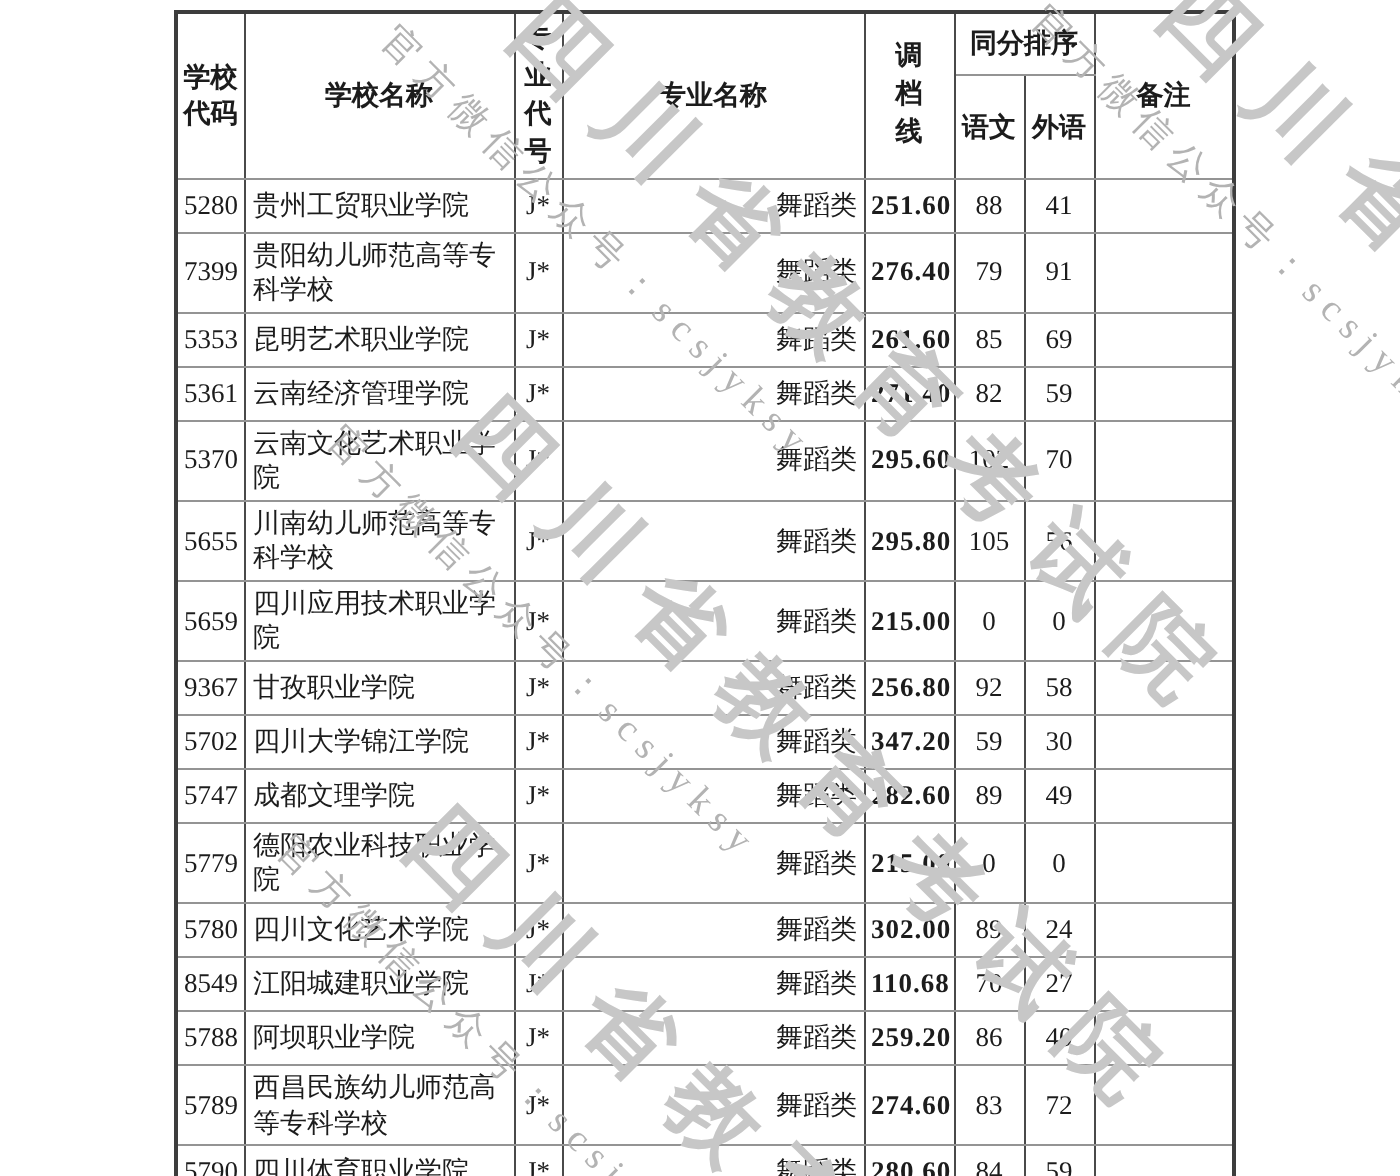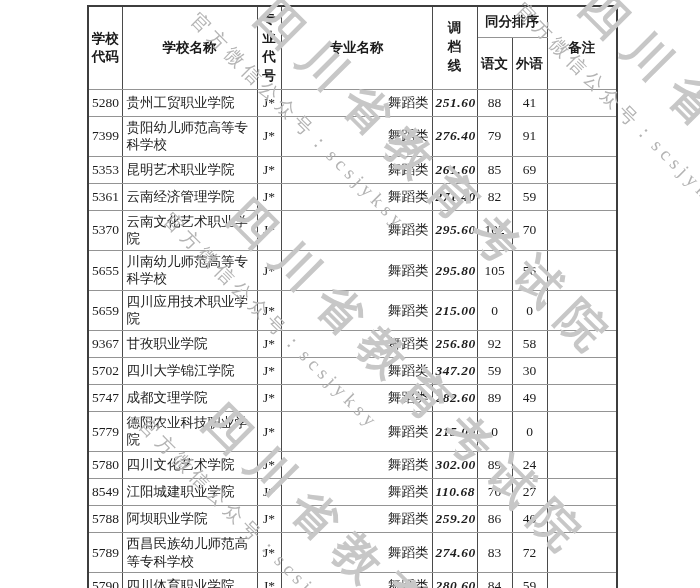--- a/index.html
+++ b/index.html
@@ -33,21 +33,21 @@
   }
   .score-table th { font-weight:bold; text-align:center; padding:3px 2px; }
   .score-table thead tr.h-top th { height:27px; }
   .score-table thead tr.h-bot th { height:44px; }
   .score-table tbody tr { height:27px; }
 
   .c-code   { text-align:right; }
   .c-name   { text-align:left; padding-left:4px !important; word-break:break-all; }
   .c-mcode  { text-align:center; padding:2px 1px !important; }
   .c-mname  { text-align:right; padding-left:4px !important; word-break:break-all;margin-left:16px; }
-  .c-cut    { text-align:right; font-weight:bold; padding-right:5px !important; letter-spacing:0.5px;font-style:italic; }
+  .c-cut    { text-align:right; font-weight:bold; padding-right:5px !important; letter-spacing:0.5px; }
   .c-num    { text-align:center; }
   .c-remark { }
 
   
   .vtext { display:inline-block; width:1.1em; word-break:break-all; line-height:1.4; }
 
   
   .wm-layer { position:absolute; inset:0; z-index:5; pointer-events:none; overflow:hidden; }
   .wm-tile {
     position:absolute;

